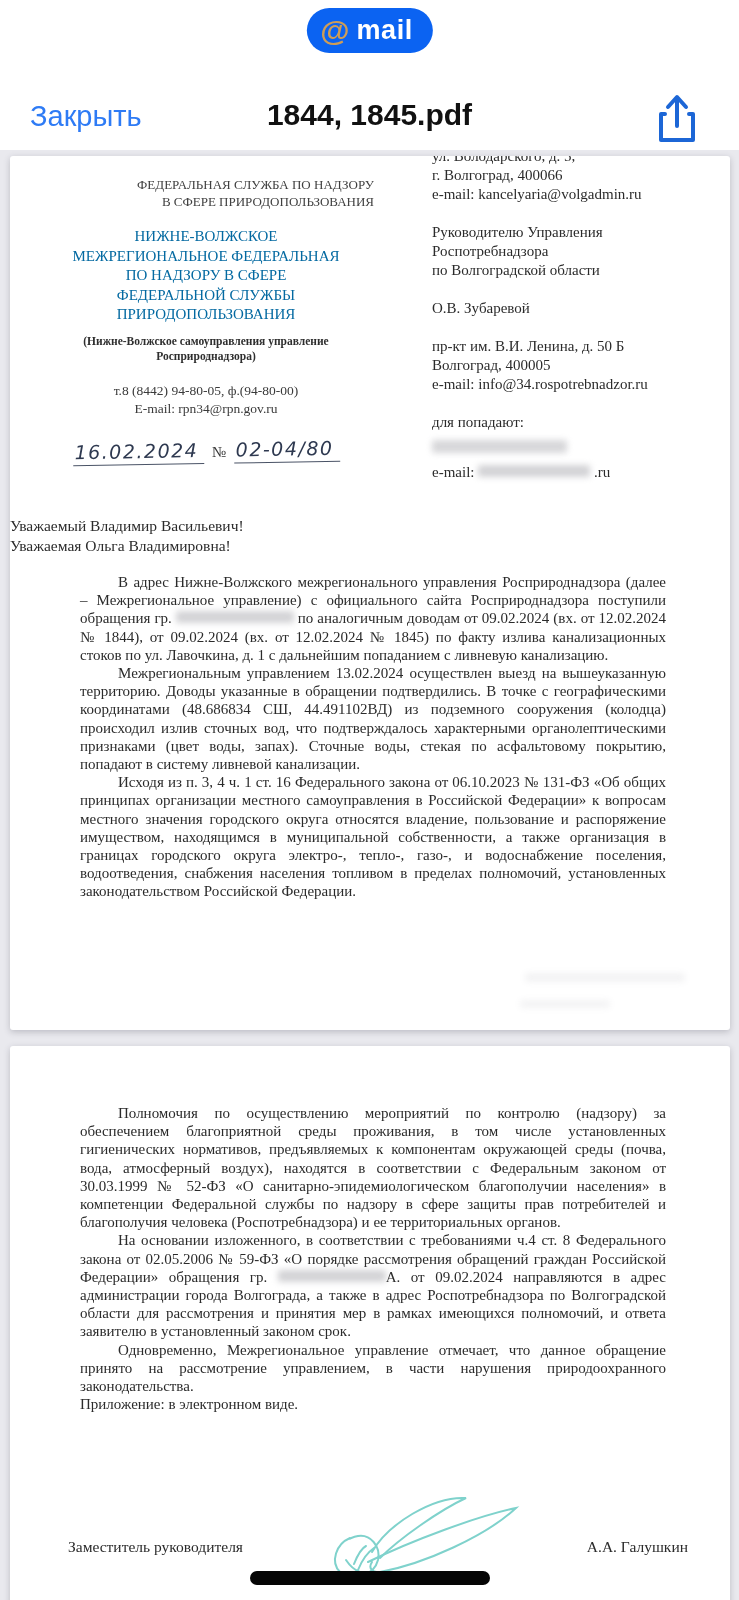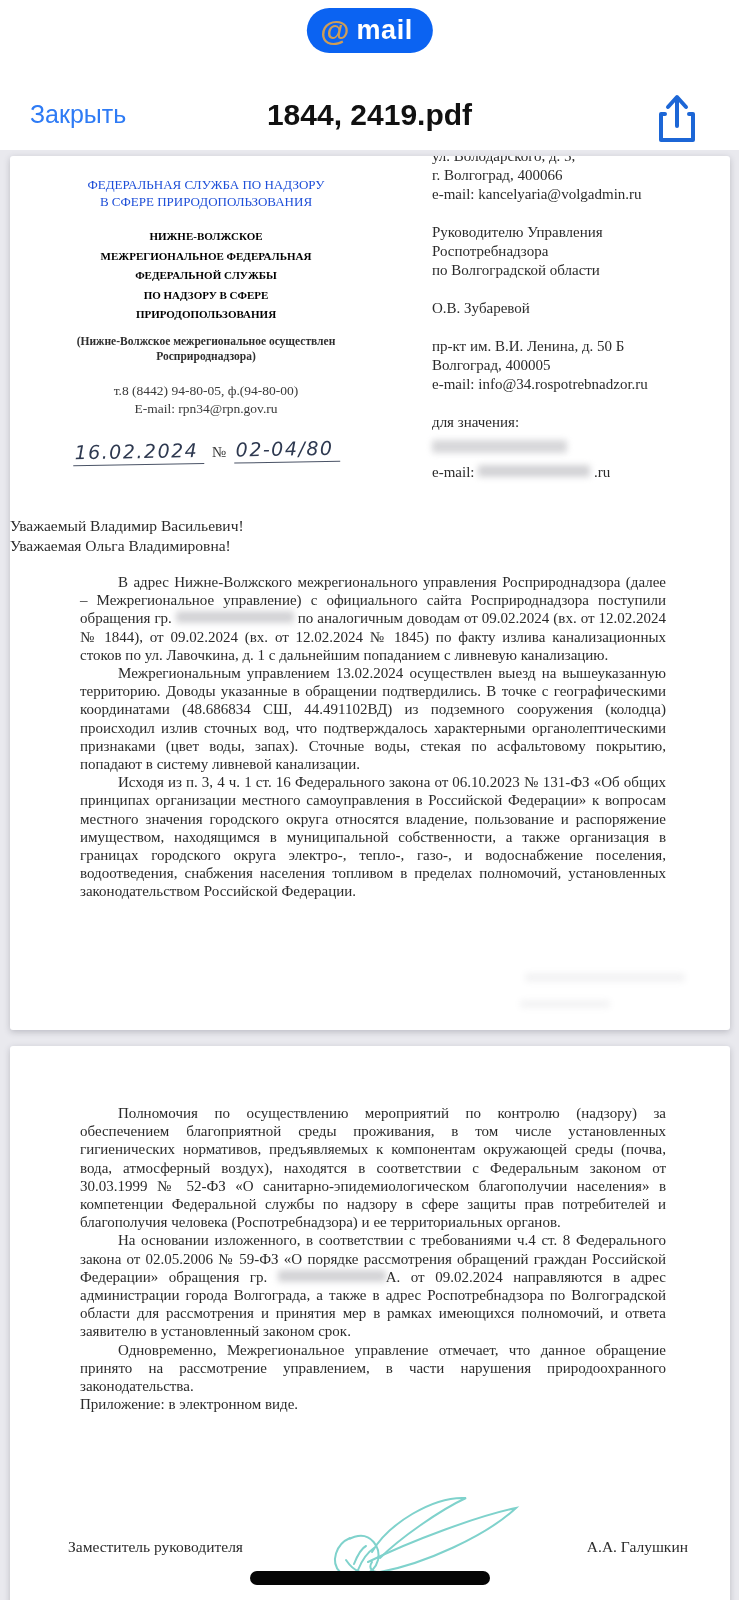--- a/index.html
+++ b/index.html
@@ -9,39 +9,39 @@
 
   
   .header { position:absolute; top:0; left:0; right:0; height:150px; background:#fff; z-index:5; }
   .logo-pill { position:absolute; top:8px; left:50%; transform:translateX(-50%);
     height:45px; padding:0 20px 0 14px; border-radius:24px; background:#0b63f2;
     display:flex; align-items:center; gap:7px; }
   .logo-at { color:#cf9d56; font-size:30px; font-weight:bold; line-height:1; }
   .logo-word { color:#fff; font-size:27px; font-weight:bold; letter-spacing:.5px; }
   .navbar { position:absolute; top:92px; left:0; right:0; height:58px; }
   .close-btn { position:absolute; left:30px; top:8px; background:none; border:none;
-    font-family:"Liberation Sans",sans-serif; font-size:25px; color:#2e7bf5; cursor:pointer; }
+    font-family:"Liberation Sans",sans-serif; font-size:29px; color:#2e7bf5; cursor:pointer; }
   .nav-title { position:absolute; left:0; right:0; top:6px; text-align:center;
     font-size:30px; font-weight:bold; color:#111; }
   .share-btn { position:absolute; right:38px; top:0; width:48px; height:56px;
     background:none; border:none; cursor:pointer; }
 
   
   .viewer { position:absolute; top:150px; left:0; right:0; bottom:0; background:#e9e9ee; }
   .page { position:absolute; left:10px; width:720px; background:#fff; border-radius:3px;
     box-shadow:0 2px 6px rgba(55,55,70,.25); overflow:hidden;
     font-family:"Liberation Serif","DejaVu Serif",serif; color:#2b2b2b; }
   .page1 { top:6px; height:874px; }
   .page2 { top:896px; height:620px; }
 
   
   .col-left { position:absolute; left:28px; top:20px; width:336px; text-align:center; }
-  .fed-line { font-size:13px; line-height:17px; color:#1d4ed8; }
+  .fed-line { font-size:13px; line-height:17px; color:#404040;text-align:right; }
   .org-block { margin-top:17px; }
-  .org-line { font-size:11px; line-height:19.5px; font-weight:bold; color:#000000; }
+  .org-line { font-size:15px; line-height:19.5px; font-weight:normal; color:#0369a1; }
   .short-block { margin-top:9px; }
   .short-line { font-size:11.5px; line-height:15.5px; font-weight:bold; color:#2e2e2e; }
   .contact-block { margin-top:17px; }
   .contact-line { font-size:13.5px; line-height:18.5px; color:#3a3a3a; }
   .stamp { margin-top:20px; transform:rotate(-1deg); font-family:"DejaVu Sans",sans-serif;
     font-style:italic; font-size:19px; color:#2e3950; letter-spacing:1.5px; white-space:nowrap; }
   .stamp .u { border-bottom:1.5px solid #4a5366; padding:0 6px 2px 2px; }
   .stamp .nosign { font-family:"Liberation Serif",serif; font-style:normal; font-size:15px;
     color:#333; letter-spacing:0; }
 
@@ -81,47 +81,47 @@
 
 <div class="screen">
 
   <div class="header">
     <div class="logo-pill">
       <span class="logo-at">@</span>
       <span class="logo-word">mail</span>
     </div>
     <div class="navbar">
       <button class="close-btn">Закрыть</button>
-      <div class="nav-title">1844, 2419.pdf</div>
+      <div class="nav-title">1844, 1845.pdf</div>
       <button class="share-btn">
         <svg width="44" height="54" viewBox="0 0 44 54" fill="none">
           <path d="M10 22 L6 22 L6 48 L38 48 L38 22 L34 22" stroke="#1c66d6" stroke-width="4" fill="none" stroke-linecap="round" stroke-linejoin="round"></path>
           <path d="M22 34 L22 8" stroke="#1c66d6" stroke-width="4" stroke-linecap="round"></path>
           <path d="M13 15 L22 5 L31 15" stroke="#1c66d6" stroke-width="4" fill="none" stroke-linecap="round" stroke-linejoin="round"></path>
         </svg>
       </button>
     </div>
   </div>
 
   <div class="viewer">
 
     <div class="page page1">
 
       <div class="col-left">
         <div class="fed-line">ФЕДЕРАЛЬНАЯ СЛУЖБА ПО НАДЗОРУ</div>
         <div class="fed-line">В СФЕРЕ ПРИРОДОПОЛЬЗОВАНИЯ</div>
         <div class="org-block">
           <div class="org-line">НИЖНЕ-ВОЛЖСКОЕ</div>
           <div class="org-line">МЕЖРЕГИОНАЛЬНОЕ ФЕДЕРАЛЬНАЯ</div>
+          <div class="org-line">ПО НАДЗОРУ В СФЕРЕ</div>
           <div class="org-line">ФЕДЕРАЛЬНОЙ СЛУЖБЫ</div>
-          <div class="org-line">ПО НАДЗОРУ В СФЕРЕ</div>
           <div class="org-line">ПРИРОДОПОЛЬЗОВАНИЯ</div>
         </div>
         <div class="short-block">
-          <div class="short-line">(Нижне-Волжское  межрегиональное осуществлен</div>
+          <div class="short-line">(Нижне-Волжское  самоуправления управление</div>
           <div class="short-line">Росприроднадзора)</div>
         </div>
         <div class="contact-block">
           <div class="contact-line">т.8 (8442) 94-80-05, ф.(94-80-00)</div>
           <div class="contact-line">E-mail: rpn34@rpn.gov.ru</div>
         </div>
         <div class="stamp">
           <span class="u">16.02.2024</span>
           <span class="nosign">№</span>
           <span class="u">02-04/80</span>
@@ -139,21 +139,21 @@
           <div class="addr-line">Роспотребнадзора</div>
           <div class="addr-line">по Волгоградской области</div>
         </div>
         <div class="addr-block">О.В. Зубаревой</div>
         <div class="addr-block">
           <div class="addr-line">пр-кт им. В.И. Ленина, д. 50 Б</div>
           <div class="addr-line">Волгоград, 400005</div>
           <div class="addr-line">e-mail: info@34.rospotrebnadzor.ru</div>
         </div>
         <div class="addr-block">
-          <div class="addr-line">для значения:</div>
+          <div class="addr-line">для попадают:</div>
           <div class="redact-line"></div>
           <div class="addr-line">
             <span>e-mail:</span>
             <span class="redact-inline w3"></span>
             <span>.ru</span>
           </div>
         </div>
       </div>
 
       <div class="greeting">

